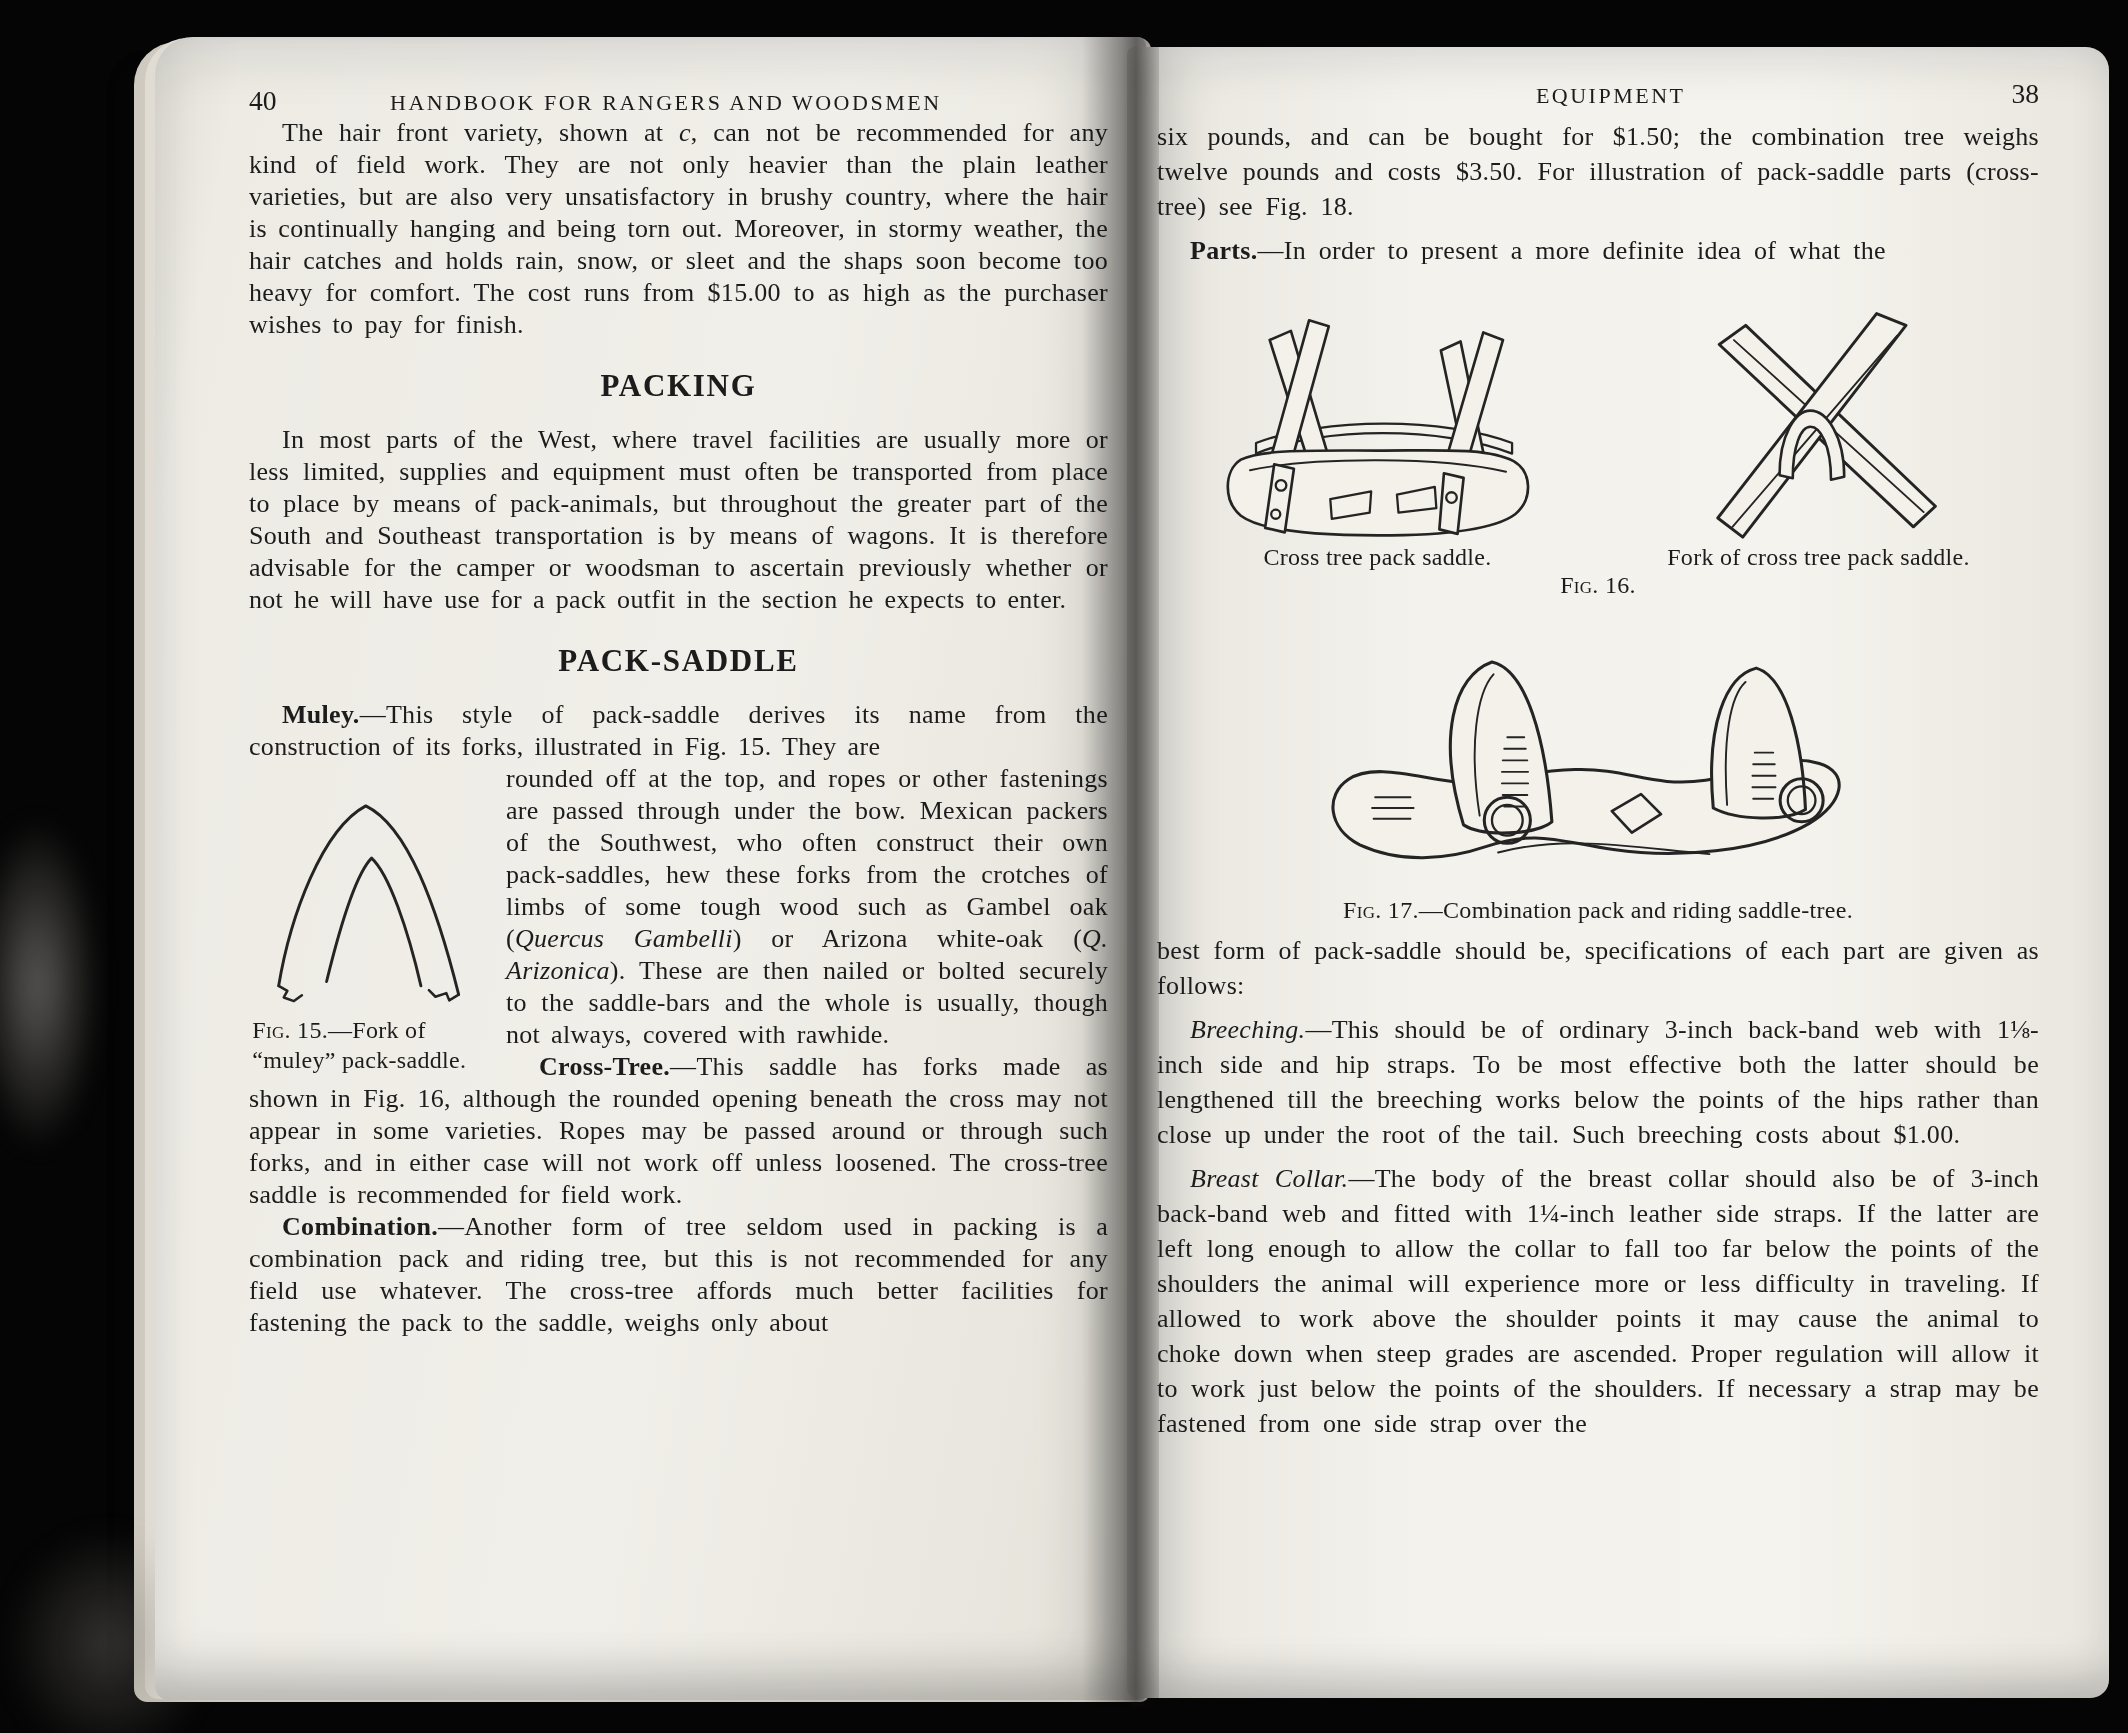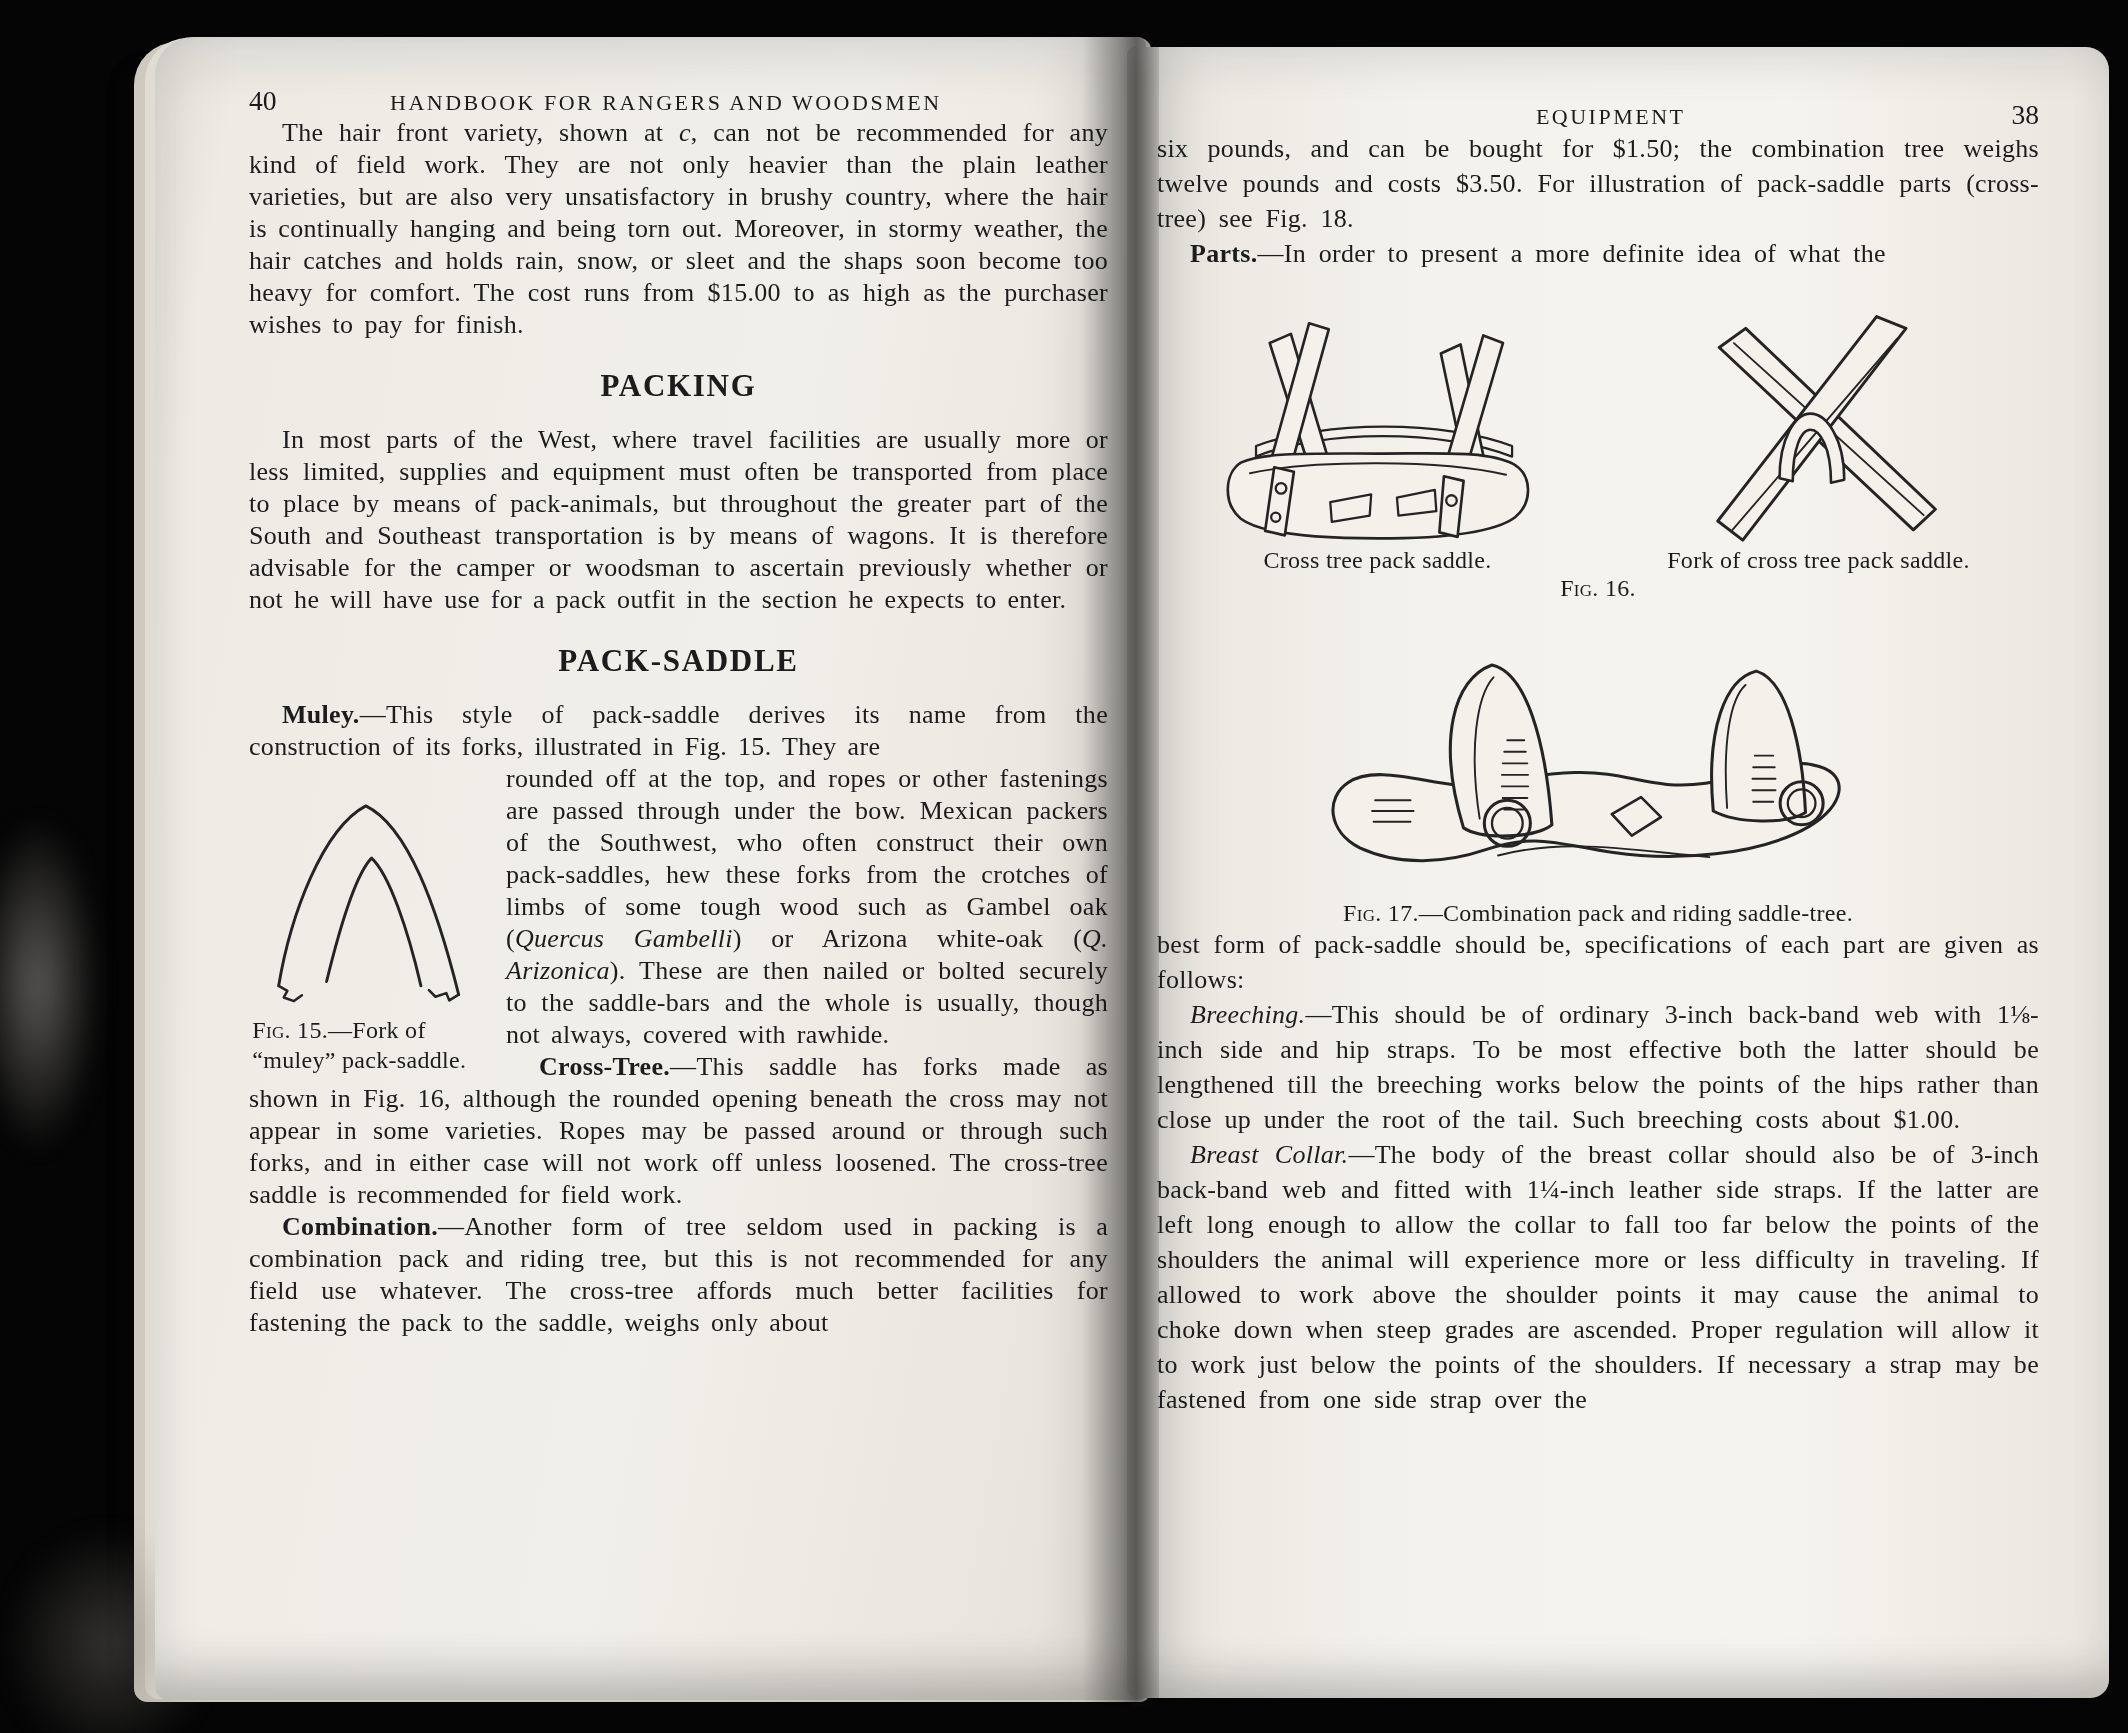--- a/index.html
+++ b/index.html
@@ -35,38 +35,38 @@
     left:155px;top:37px;width:991px;height:1663px;
     padding:48px 38px 0 94px;
     background:linear-gradient(100deg,#e0ddd4 0%,#edebe4 7%,#f1efe9 55%,#e6e3db 96%);
     border-radius:38px 8.3px 5px 13.4px;
     box-shadow:inset -46px 0 67px rgba(0,0,0,.22),
                inset 0 -28px 46px rgba(0,0,0,.13),
                inset 0 15px 28px rgba(255,255,255,.45);
   }
   .page-right{
     left:1127px;top:47px;width:982px;height:1651px;
-    padding:52px 70px 0 30px;
+    padding:31px 70px 0 30px;
     background:linear-gradient(90deg,#ccc9c1 0%,#e9e7e0 3.5%,#f4f2ec 30%,#f5f3ed 68%,#e9e6df 100%);
     border-radius:6.7px 23.4px 18.4px 8.3px;
     box-shadow:inset 37px 0 55px rgba(0,0,0,.20),
                inset 0 -25px 40px rgba(0,0,0,.11),
                inset 0 11.7px 22px rgba(255,255,255,.4);
   }
   
   .hdr{display:flex;align-items:baseline;}
   .pagenum{font-size:27.6px;}
   .runtitle{flex:1;text-align:center;font-size:22px;letter-spacing:2.5px;}
   .hdr .spacer{width:53px;}
   p.body{
     font-size:26px;line-height:32px;margin:0;
     text-align:justify;text-align-last:left;text-indent:33px;
     letter-spacing:0.3px;word-spacing:4.2px;
   }
-  .page-right p.body{line-height:35px;word-spacing:5.8px;}
+  .page-right p.body{line-height:35px;word-spacing:5.8px;margin-top:9px;}
   p.noind{text-indent:0;}
   .chead{font-size:31px;font-weight:bold;text-align:center;letter-spacing:1.7px;margin:0;}
   .lead{font-weight:bold;}
   i.lead{font-weight:normal;font-style:italic;}
   .sc{font-variant:small-caps;}
   .cap{font-size:24px;line-height:28px;text-align:center;margin:0;letter-spacing:0.3px;}
   
   .mt-para1{margin-top:42px;}
   .mt-heading{margin-top:27px;margin-bottom:20px;}
   

